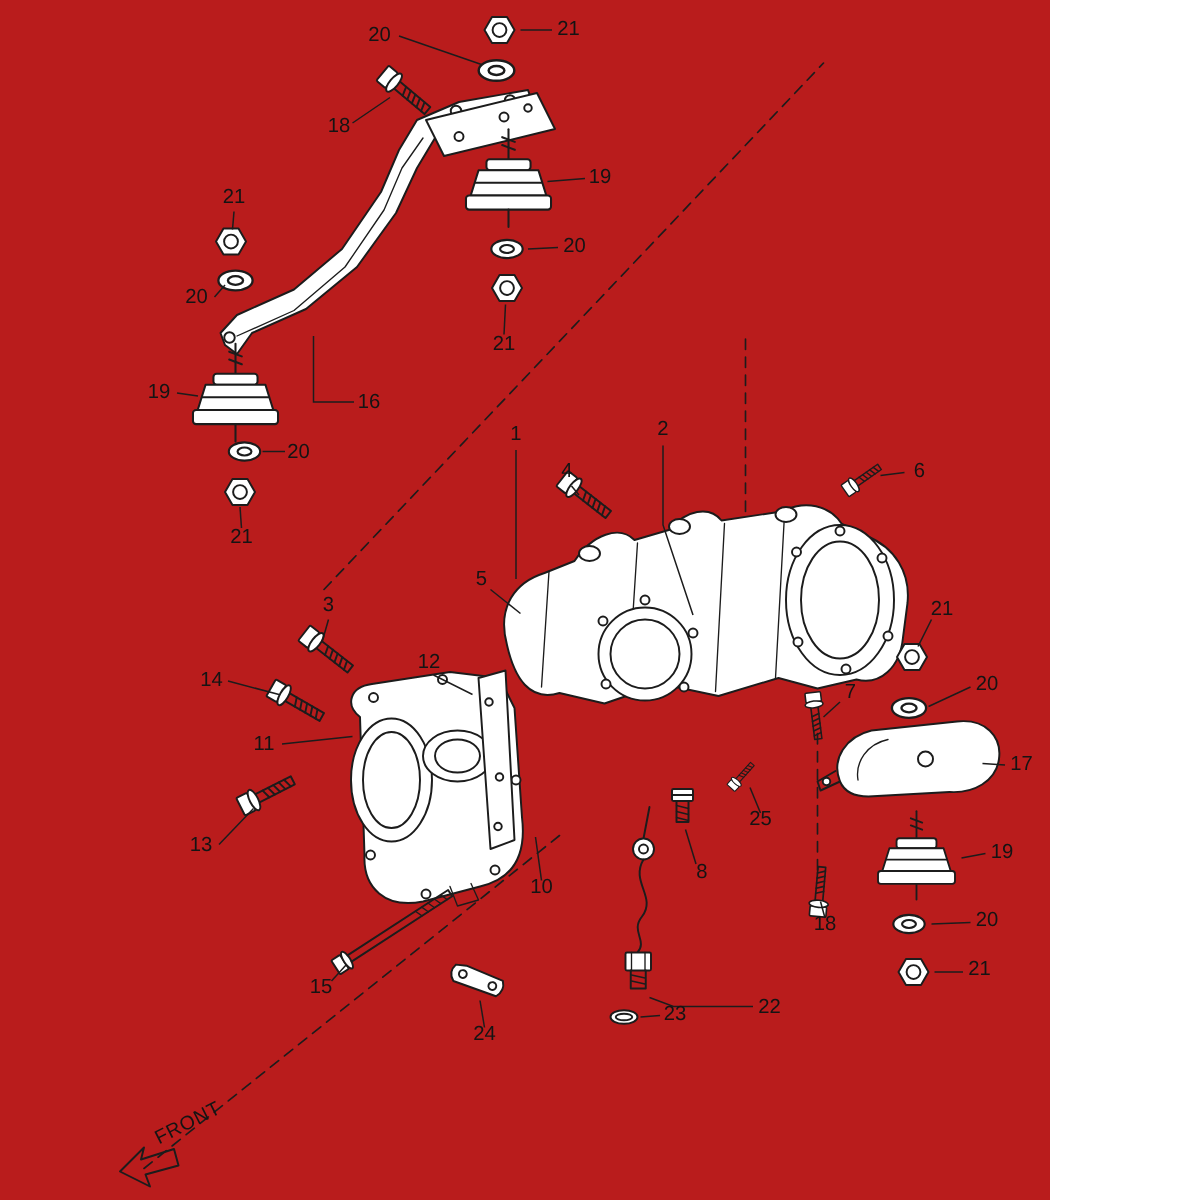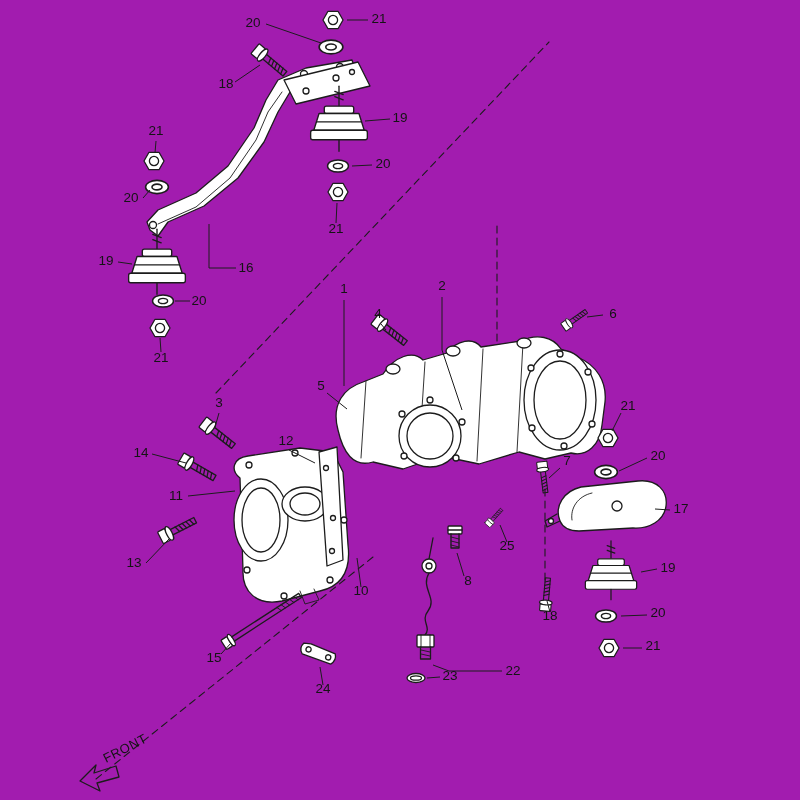--- a/index.html
+++ b/index.html
@@ -1,16 +1,16 @@
 <!DOCTYPE html>
 <html><head>
 <meta charset="utf-8">
 <style>
   html,body{margin:0;padding:0;background:#ffffff;}
-  .stage{position:relative;width:800px;height:800px;background:#a21caf;
+  .stage{position:relative;width:700px;height:800px;background:#b91c1c;
          font-family:"Liberation Sans",sans-serif;overflow:hidden;}
   svg{display:block;}
   .ln{fill:none;stroke:#1c1c1c;stroke-width:1.3;stroke-linecap:round;stroke-linejoin:round;}
   .thin{stroke-width:0.9;}
   .dash{stroke-dasharray:7 5;stroke-width:1.1;}
   .leader{fill:none;stroke:#1c1c1c;stroke-width:1;}
   text.callout{font-size:13.5px;fill:#141414;text-anchor:middle;}
   text.front-text{font-size:13px;fill:#141414;letter-spacing:0.5px;}
 </style>
 </head>

